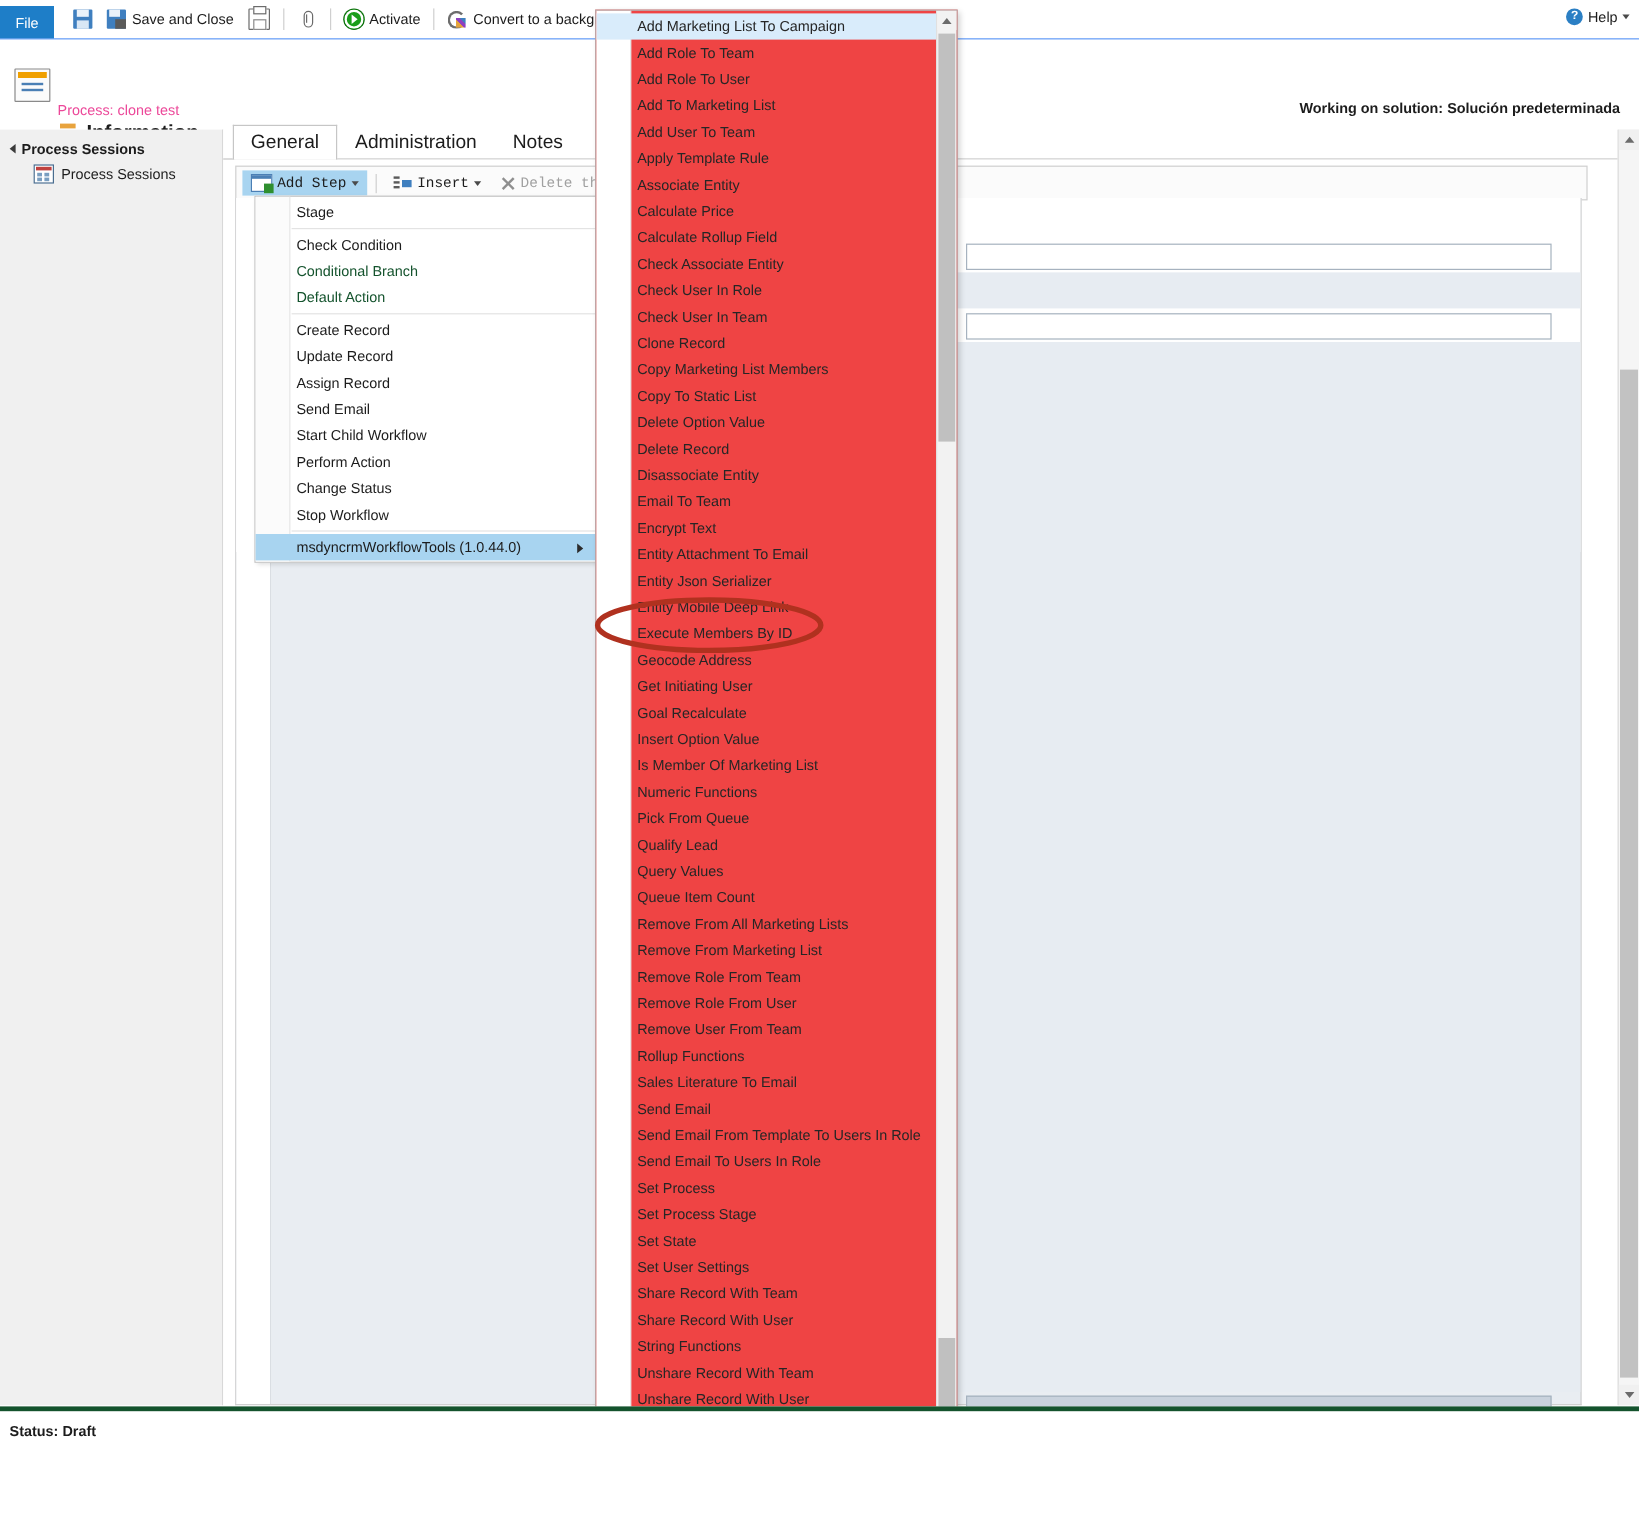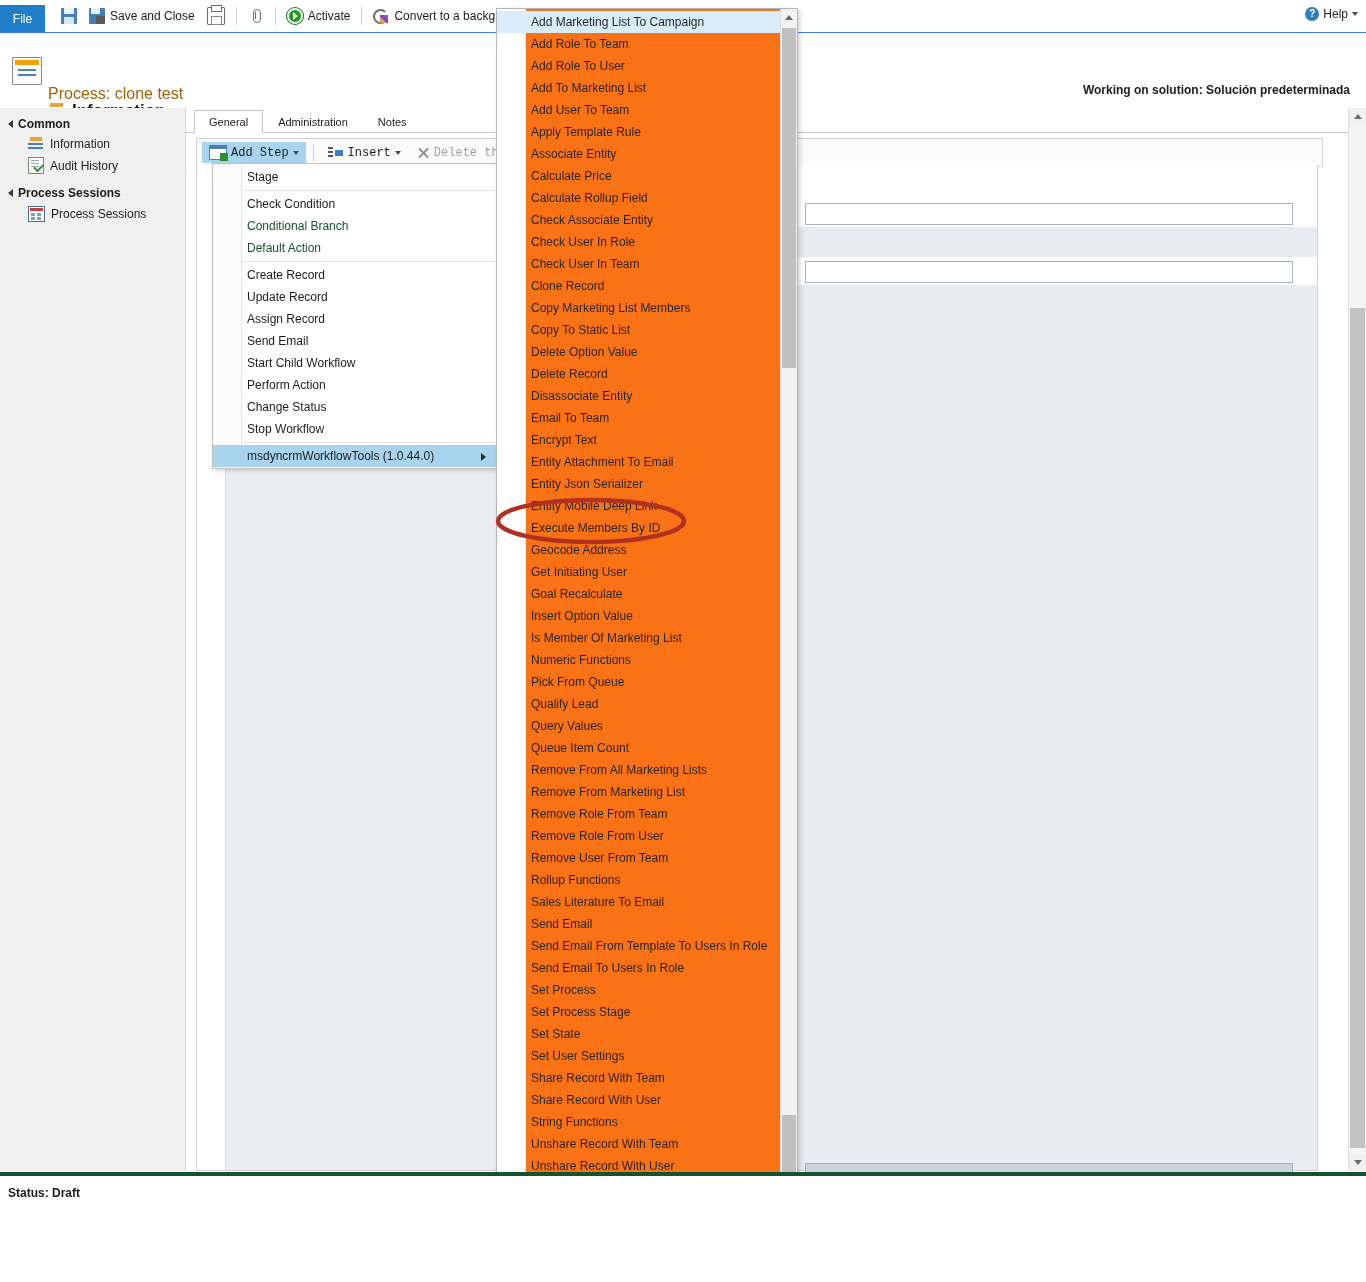--- a/index.html
+++ b/index.html
@@ -74,21 +74,21 @@
   .caret{width:0;height:0;border-left:3.5px solid transparent;border-right:3.5px solid transparent;
      border-top:4px solid #4a4a4a;display:inline-block;}
 
   
   .headerband{position:absolute;left:0;top:33px;width:1366px;height:68px;background:#ffffff;}
   .hdr-icon{position:absolute;left:12px;top:24px;width:28px;height:26px;
      border:1px solid #8a8a8a;background:#fbfbfb;border-radius:1px;}
   .hdr-icon:before{content:"";position:absolute;left:2px;top:2px;right:2px;height:5px;background:#f0a000;}
   .hdr-icon:after{content:"";position:absolute;left:5px;top:11px;width:18px;height:2px;background:#4a7fb5;
      box-shadow:0 5px 0 0 #4a7fb5;}
-  .hdr-sub{position:absolute;left:48px;top:52px;font-size:16px;color:#a16207;}
+  .hdr-sub{position:absolute;left:48px;top:52px;font-size:12px;color:#ec4899;}
   .hdr-title-wrap{position:absolute;left:48px;top:68px;display:flex;align-items:center;gap:6px;}
   .hdr-title-ico{width:18px;height:16px;position:relative;flex:0 0 18px;}
   .hdr-title-ico:before{content:"";position:absolute;left:2px;top:0;width:13px;height:4px;background:#e8a33d;}
   .hdr-title-ico:after{content:"";position:absolute;left:0px;top:7px;width:16px;height:1.5px;background:#4a7fb5;
      box-shadow:0 5px 0 0 #4a7fb5;}
   .hdr-title{font-size:17px;font-weight:bold;color:#1c1c1c;}
   .solution-note{position:absolute;right:16px;top:50px;font-size:12px;font-weight:bold;color:#1c1c1c;}
 
   
   .leftnav{position:absolute;left:0;top:108px;width:185px;height:1063px;
@@ -106,21 +106,21 @@
   .ic-audit:after{content:"";position:absolute;left:5px;top:6px;width:7px;height:4px;border-left:2px solid #2f8f2f;
      border-bottom:2px solid #2f8f2f;transform:rotate(-45deg);}
   .ic-sessions{width:15px;height:14px;border:1px solid #4a6d8f;background:#fff;position:relative;flex:0 0 15px;}
   .ic-sessions:before{content:"";position:absolute;left:1px;top:1px;right:1px;height:3px;background:#c0413f;}
   .ic-sessions:after{content:"";position:absolute;left:2px;top:6px;width:4px;height:3px;background:#7a9ec0;
      box-shadow:6px 0 0 0 #7a9ec0, 0 4px 0 0 #7a9ec0, 6px 4px 0 0 #7a9ec0;}
 
   
   .formarea{position:absolute;left:186px;top:108px;width:1180px;height:1063px;background:#ffffff;}
   .tabstrip{position:absolute;left:8px;top:0px;height:25px;display:flex;align-items:flex-end;}
-  .ftab{padding:5px 14px 5px 14px;font-size:11px;border:1px solid transparent;border-bottom:none;
+  .ftab{padding:5px 14px 5px 14px;font-size:16px;border:1px solid transparent;border-bottom:none;
      background:transparent;color:#1c1c1c;cursor:pointer;}
   .ftab.active{background:#ffffff;border-color:#c6c6c6;position:relative;z-index:2;}
   .tab-underline{position:absolute;left:0;top:24px;width:1180px;height:1px;background:#c6c6c6;}
 
   .formbody{position:absolute;left:10px;top:25px;width:1160px;height:1035px;background:#fff;font-family:Liberation Mono, monospace;}
   .steptoolbar{position:absolute;left:0;top:5px;width:1120px;height:27px;
      border:1px solid #d0d0d0;background:#fbfbfb;display:flex;align-items:center;padding-left:5px;gap:2px;}
   .st-btn{display:flex;align-items:center;gap:4px;padding:3px 7px;font-size:12px;cursor:pointer;}
   .st-btn.sel{background:#a8d4f0;}
   .st-btn.disabled{color:#a0a0a0;cursor:default;}
@@ -160,21 +160,21 @@
   .menu1 .gutter{position:absolute;left:0;top:0;width:28px;height:304px;background:#fbfbfb;border-right:1px solid #e6e6e6;}
   .m1item{position:relative;height:22px;line-height:22px;padding-left:34px;font-size:12px;color:#1c1c1c;cursor:pointer;}
   .m1item.disabled{color:#14532d;cursor:default;}
   .m1item.sel{background:#a8d4f0;}
   .m1sep{height:1px;background:#e3e3e3;margin:2px 0 2px 30px;}
   .subcaret{position:absolute;right:12px;top:8px;width:0;height:0;
      border-top:4px solid transparent;border-bottom:4px solid transparent;border-left:5px solid #2b2b2b;}
 
   
   .menu2{position:absolute;left:496px;top:8px;width:300px;height:1187px;
-     background:#f97316;border:1px solid #b4b4b4;box-shadow:2px 2px 5px rgba(0,0,0,.18);}
+     background:#ef4444;border:1px solid #b4b4b4;box-shadow:2px 2px 5px rgba(0,0,0,.18);}
   .menu2 .gutter2{position:absolute;left:0;top:0;width:28px;height:1185px;background:#ffffff;border-right:1px solid #e6e6e6;}
   .m2list{position:absolute;left:0;top:2px;width:283px;height:1183px;overflow:hidden;}
   .m2item{position:relative;height:22px;line-height:22px;padding-left:34px;font-size:12px;color:#262626;cursor:pointer;white-space:nowrap;}
   .m2item.sel{background:#d9ecfb;}
   .m2scroll{position:absolute;right:0;top:0;width:16px;height:1185px;background:#f2f2f2;border-left:1px solid #e0e0e0;}
   .m2-arrow{position:absolute;left:0;width:16px;height:16px;display:flex;align-items:center;justify-content:center;cursor:pointer;background:#f2f2f2;}
   .m2-up{top:0;}
   .m2-dn{bottom:0;}
   .m2-thumb{position:absolute;left:1px;top:19px;width:14px;height:340px;background:#c0c0c0;cursor:pointer;}
   .m2-thumb2{position:absolute;left:1px;bottom:19px;width:14px;height:60px;background:#c0c0c0;cursor:pointer;}
@@ -233,34 +233,20 @@
   <div class="hdr-sub">Process: clone test</div>
   <div class="hdr-title-wrap">
     <span class="hdr-title-ico"></span>
     <span class="hdr-title">Information</span>
   </div>
   <div class="solution-note">Working on solution: Solución predeterminada</div>
 </div>
 
 <div class="leftnav">
 
-  <div class="nav-group">
-    <div class="nav-group-head">
-      <span class="tri"></span>
-      <span>Common</span>
-    </div>
-    <div class="nav-item">
-      <span class="ic-info"></span>
-      <span>Information</span>
-    </div>
-    <div class="nav-item">
-      <span class="ic-audit"></span>
-      <span>Audit History</span>
-    </div>
-  </div>
 
   <div class="nav-group">
     <div class="nav-group-head">
       <span class="tri"></span>
       <span>Process Sessions</span>
     </div>
     <div class="nav-item">
       <span class="ic-sessions"></span>
       <span>Process Sessions</span>
     </div>

